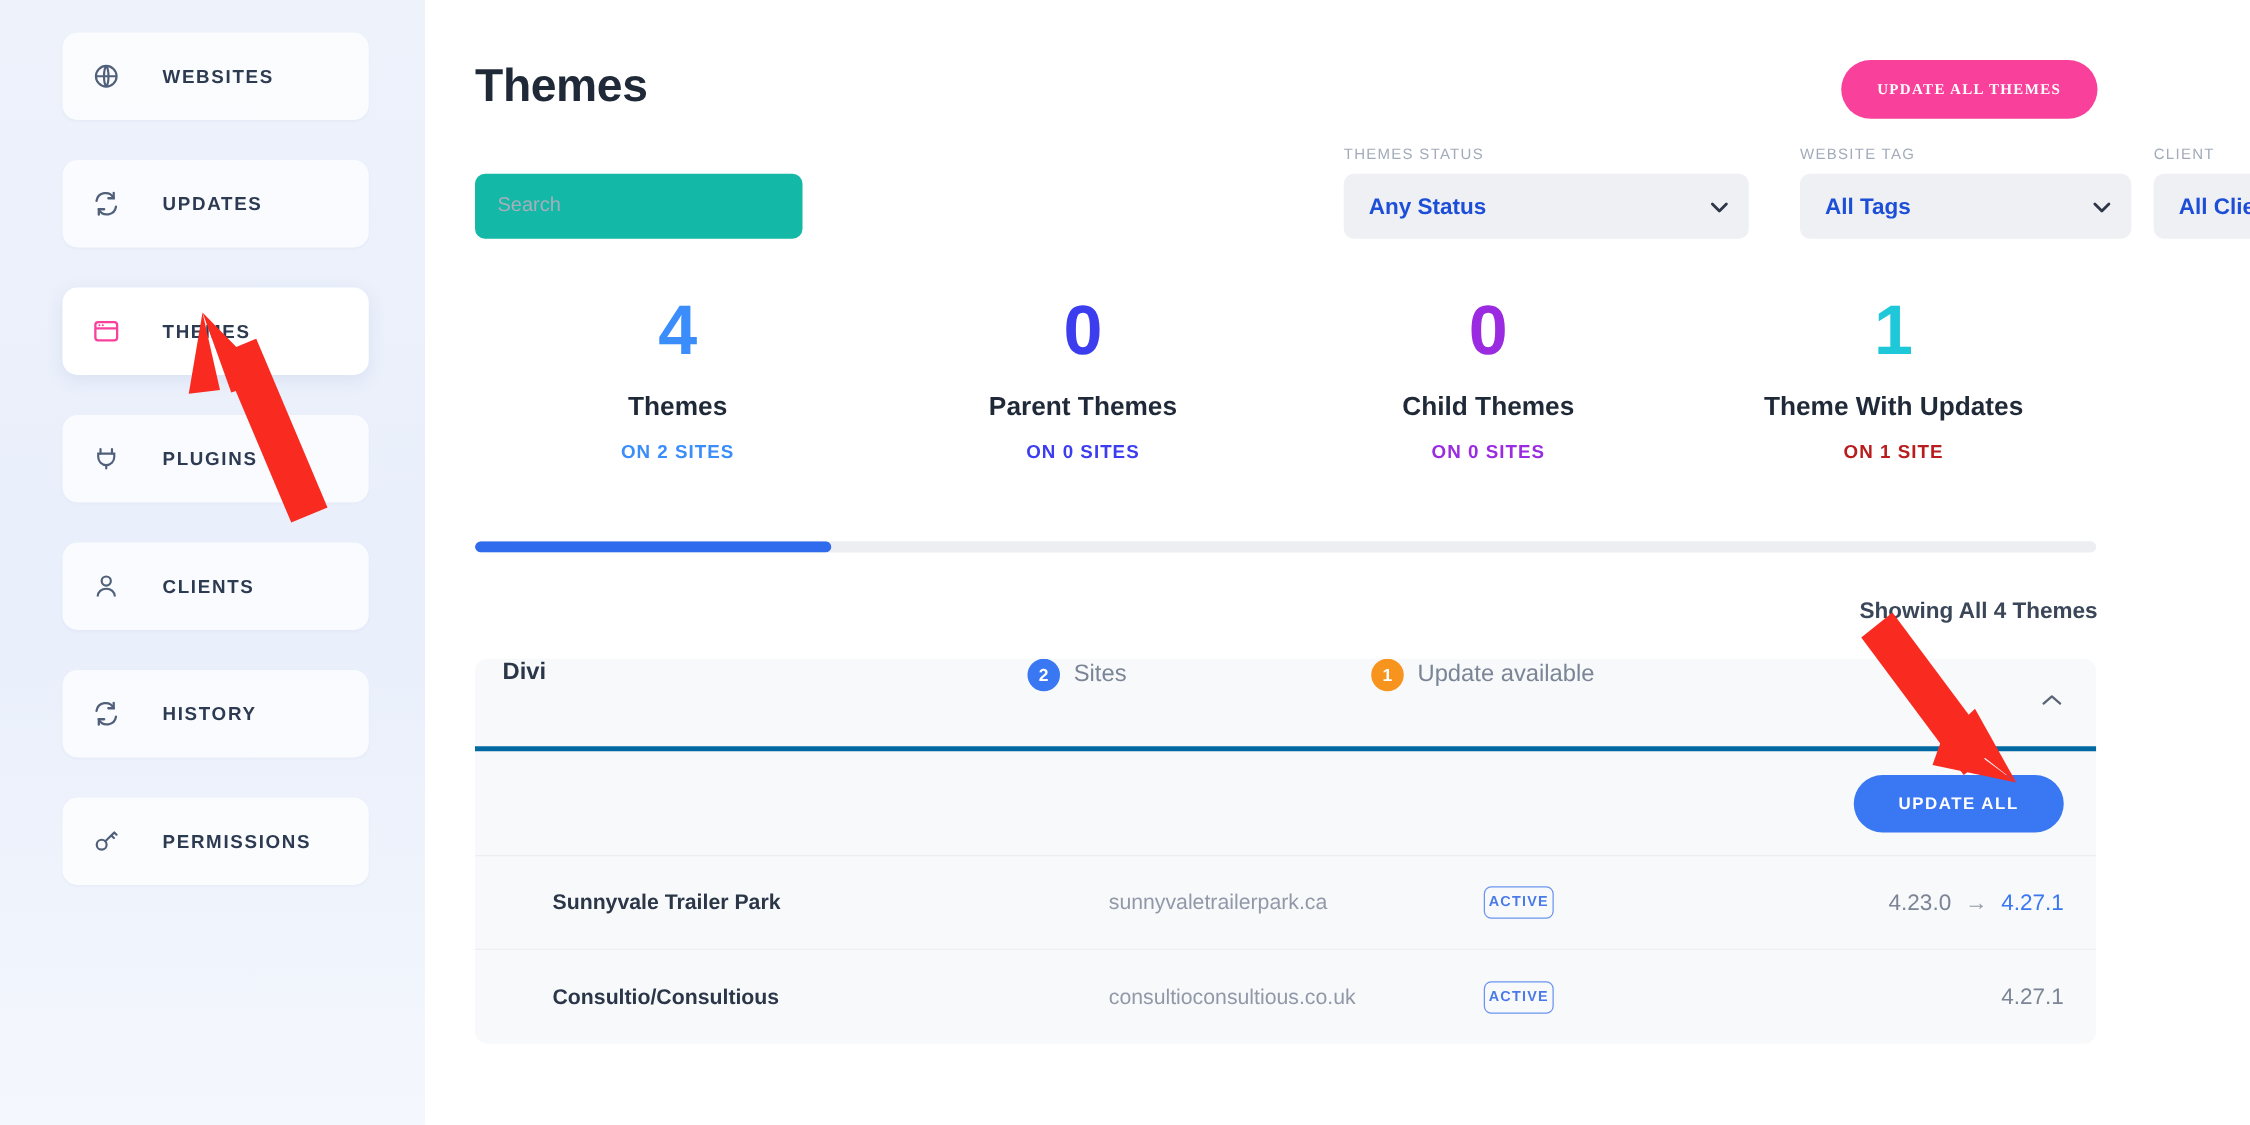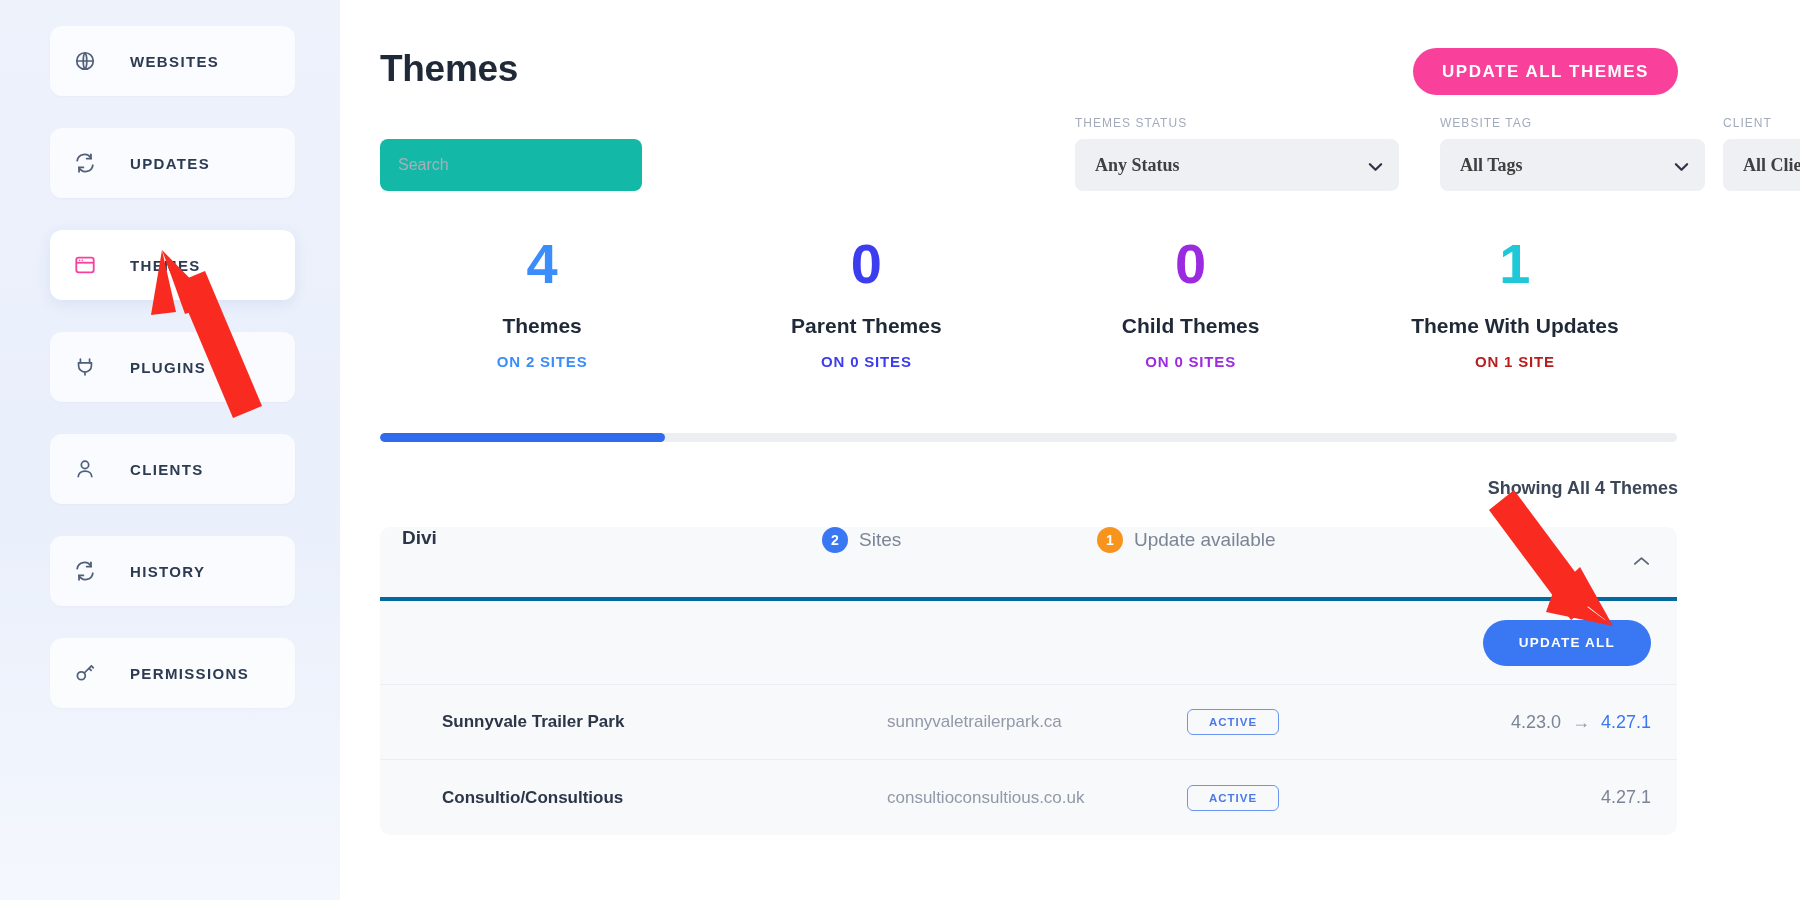--- a/index.html
+++ b/index.html
@@ -71,24 +71,24 @@
   }
   #update-all-themes {
     position: absolute;
     right: 42px; top: 48px;
     height: 47px;
     padding: 16px 29px;
     border: none;
     border-radius: 24px;
     background: #f9419b;
     color: #ffffff;
-    font-size: 17px;
+    font-size: 12px;
     font-weight: bold;
     letter-spacing: 0.09em;
-    font-family: Liberation Sans, sans-serif;
+    font-family: Liberation Serif, serif;
     cursor: pointer;
     display: flex; align-items: center;
   }
 
   
   .filter-label {
     position: absolute;
     font-size: 12px;
     letter-spacing: 0.085em;
     color: #a3abba;
@@ -118,22 +118,22 @@
     position: absolute;
     top: 139px; height: 52px;
   }
   .select-wrap select {
     width: 100%; height: 52px;
     background: #eff0f3;
     border: none; border-radius: 8px;
     padding: 0 34px 0 20px;
     font-size: 18px;
     font-weight: bold;
-    color: #404040;
-    font-family: Liberation Serif, serif;
+    color: #1d4ed8;
+    font-family: Liberation Sans, sans-serif;
     -webkit-appearance: none; appearance: none;
     cursor: pointer;
   }
   .select-wrap .chev {
     position: absolute; right: 16px; top: 20px;
     pointer-events: none; color: #2d3748;
   }
 
   
   #stats {
@@ -251,21 +251,21 @@
     width: 300px;
     font-size: 17px; color: #9199a8;
   }
   .site-status { width: 240px; }
   .badge {
     display: inline-block;
     border: 1.5px solid #6b95f0;
     border-radius: 6px;
     color: #4a7ae8;
     font-size: 11.5px; font-weight: bold; letter-spacing: 0.085em;
-    padding: 6px 21px;
+    padding: 6px 3px;
   }
   .site-version {
     flex: 1; text-align: right;
     font-size: 18px; color: #7b8595;
     white-space: nowrap;
   }
   .ver-new { color: #3a77f2; font-weight: normal; }
   .ver-arrow { color:#9199a8; margin: 0 6px; }
 
   

